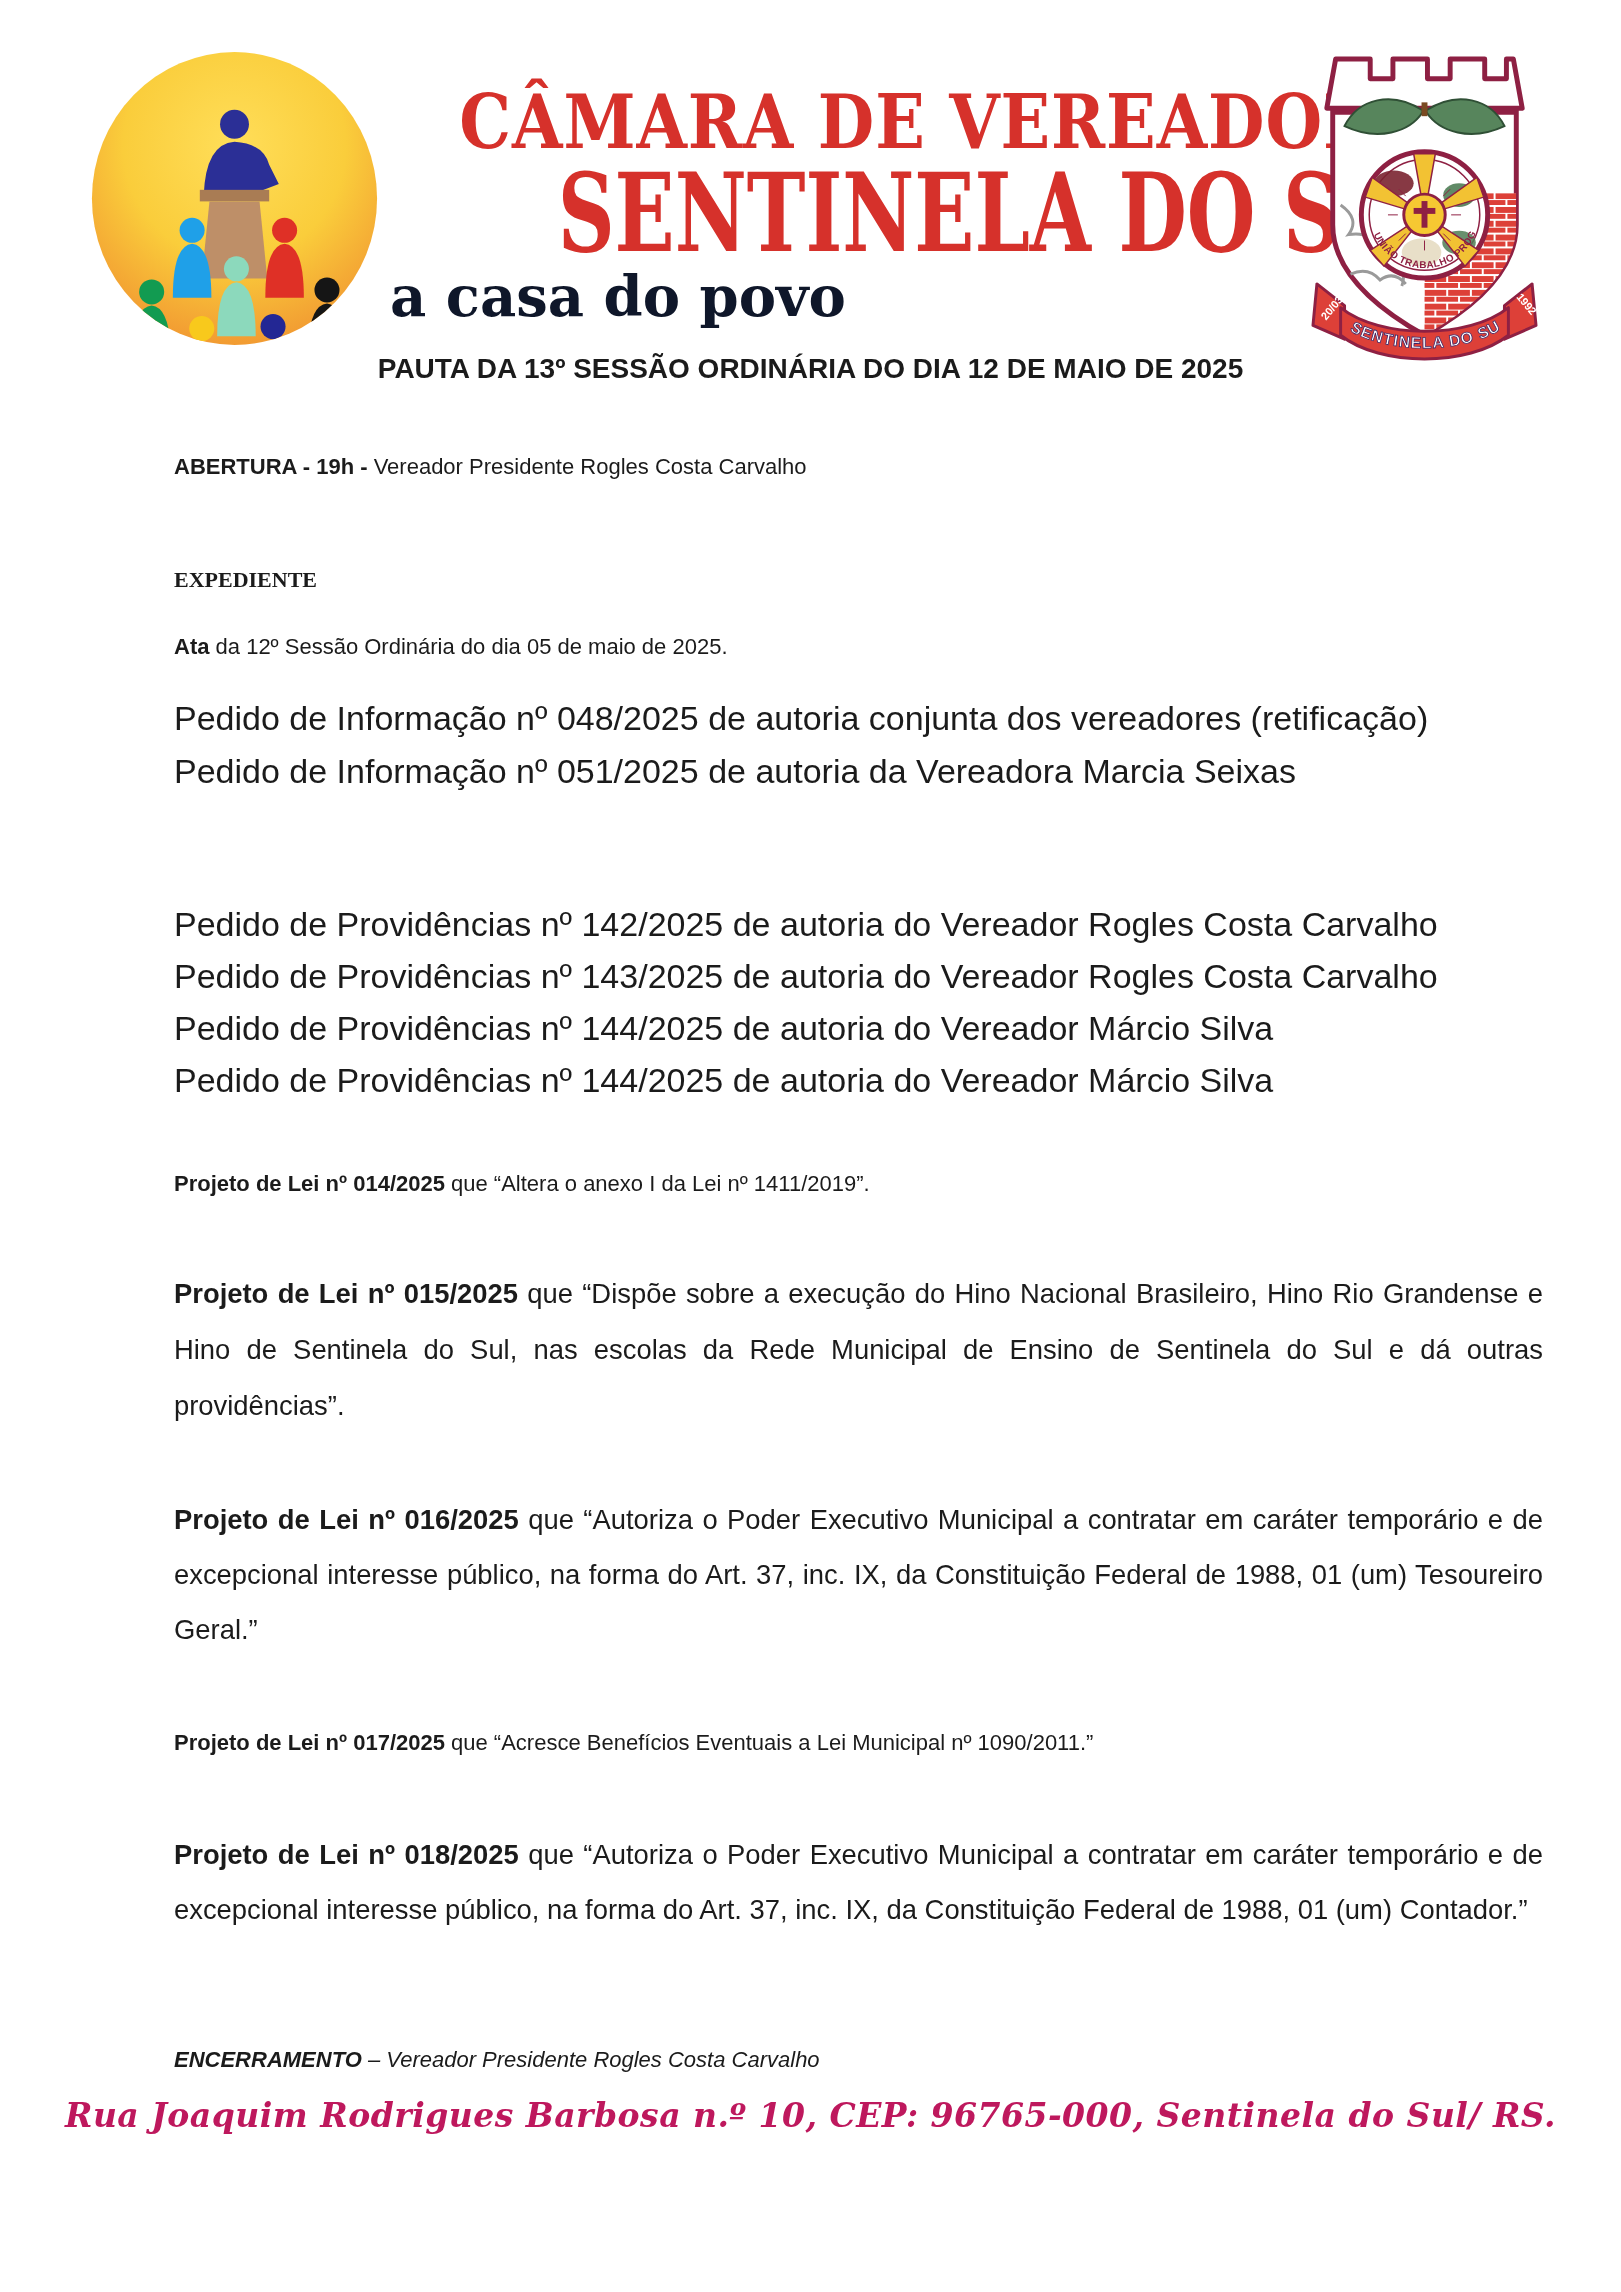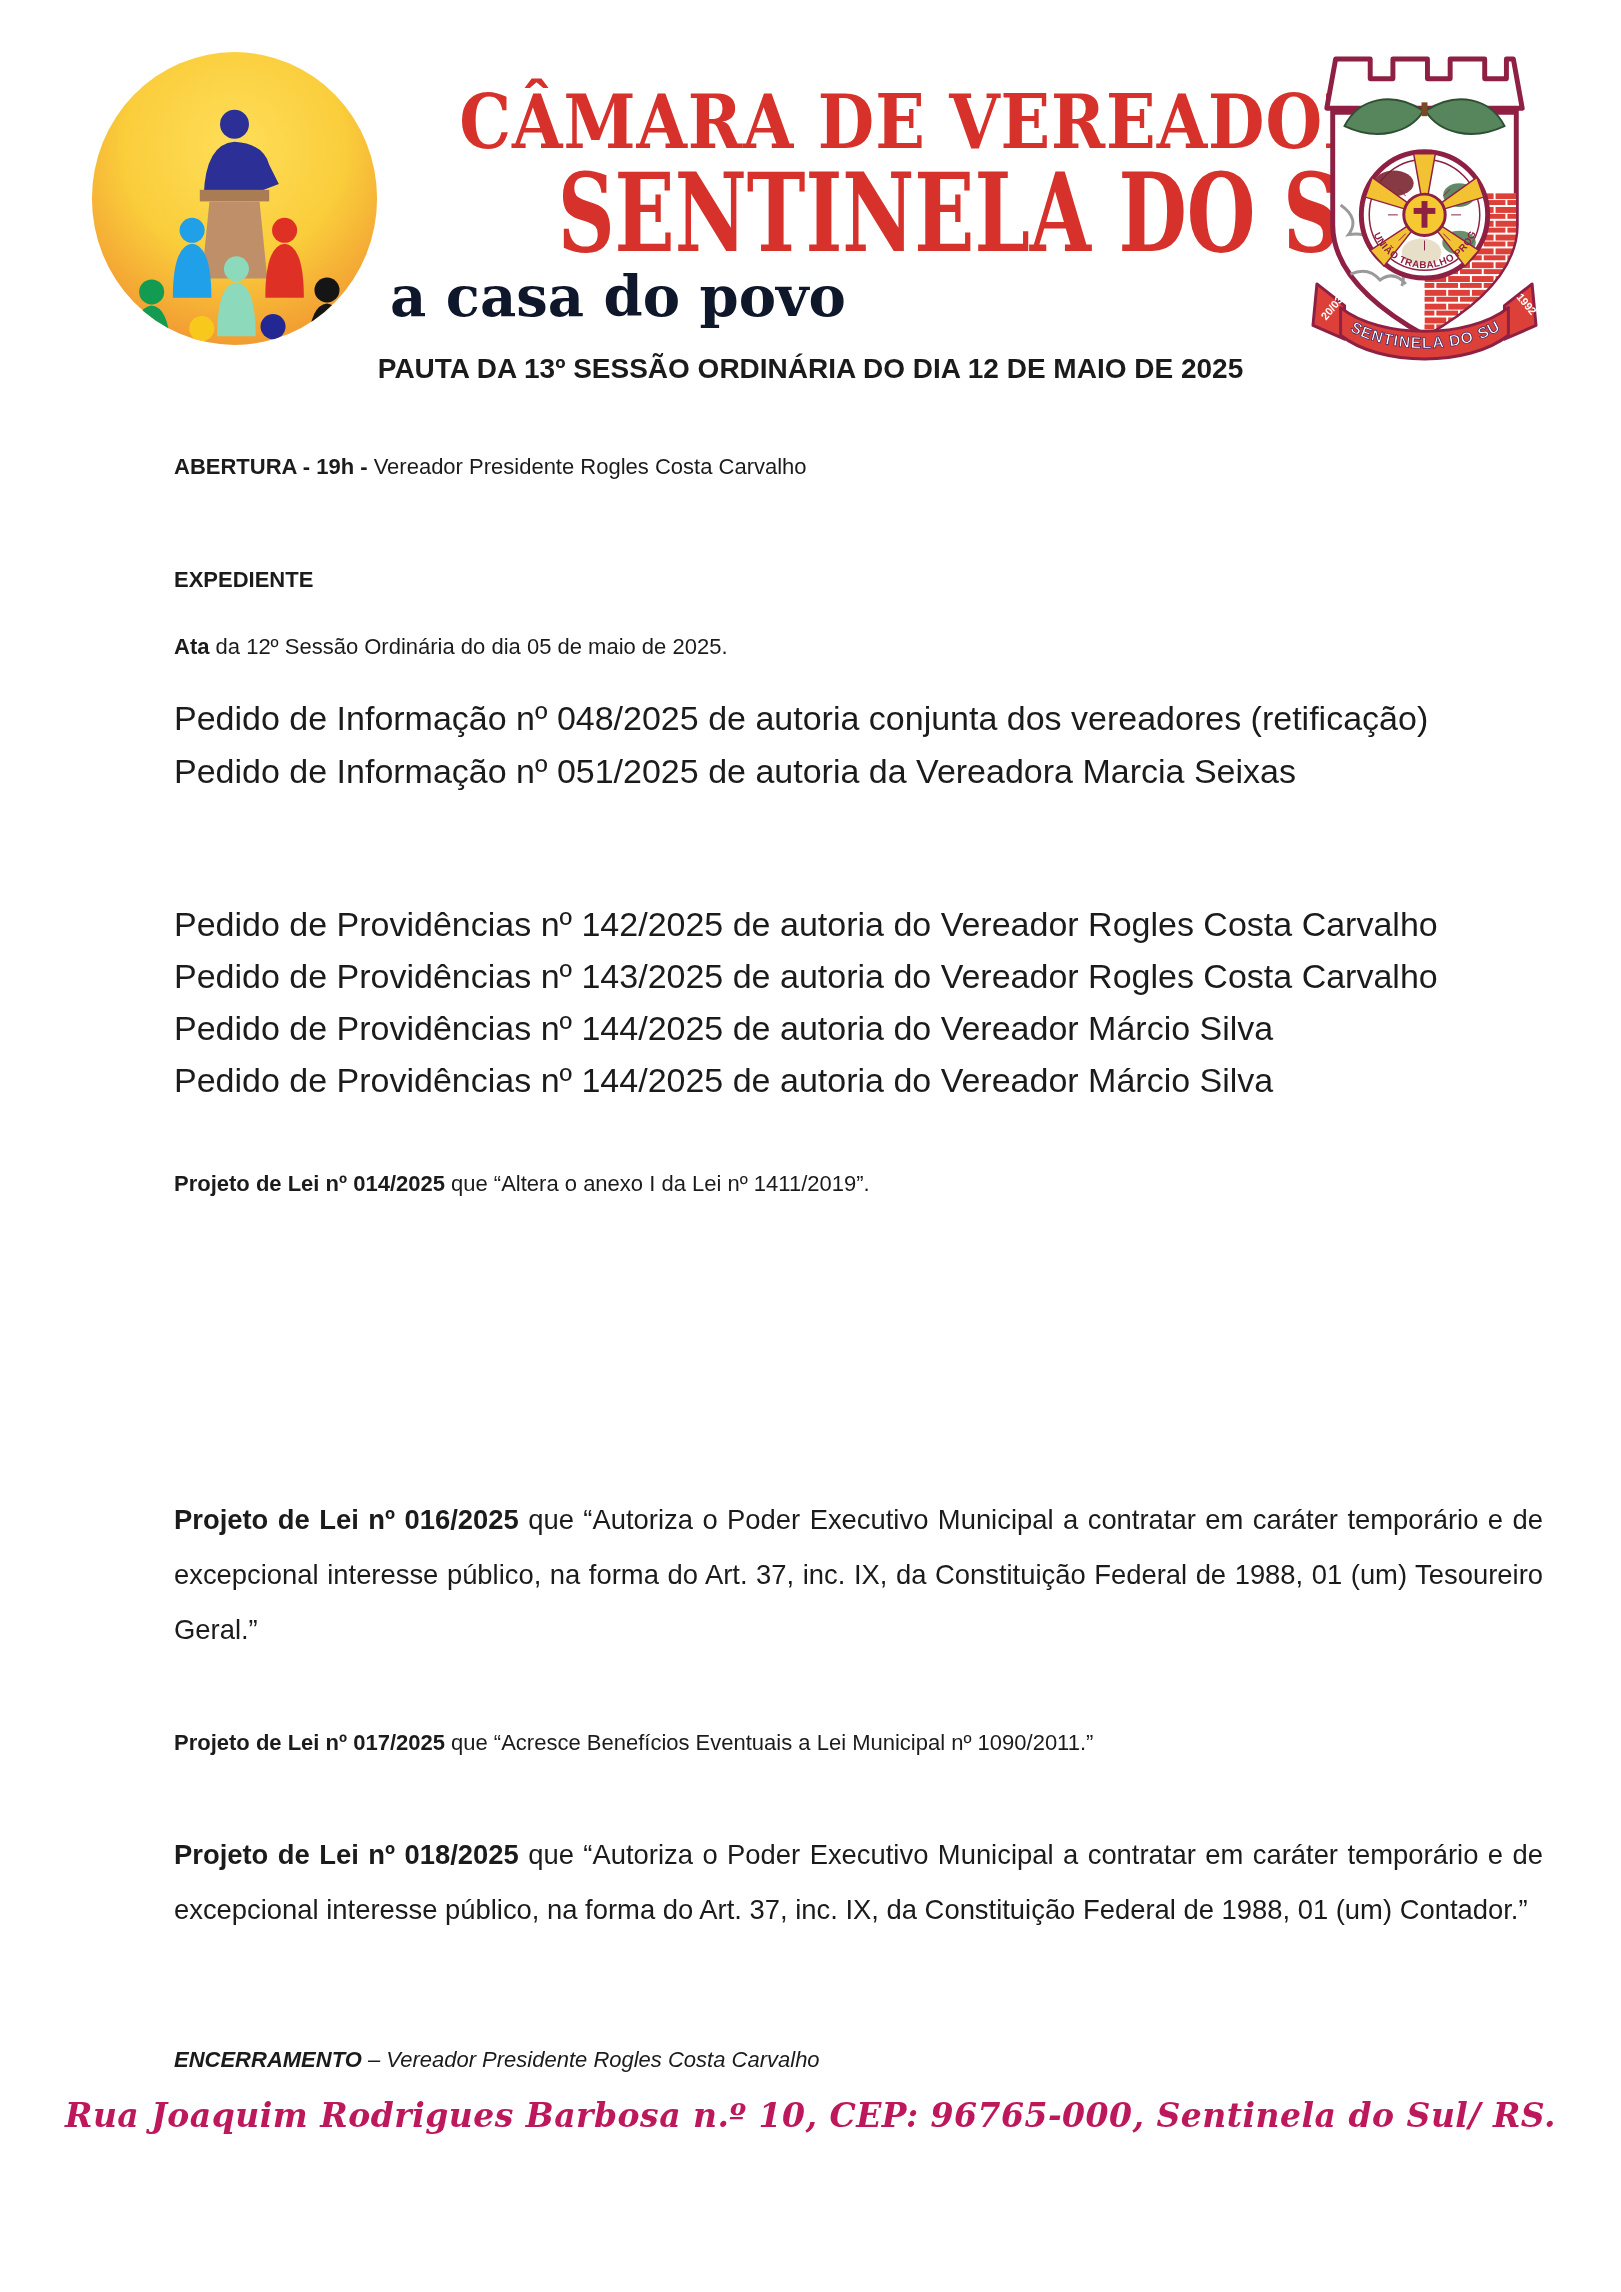--- a/index.html
+++ b/index.html
@@ -166,21 +166,21 @@
       </text>
     </svg>
   </div>
 
   <div class="centerline" style="top:352px;">PAUTA DA 13º SESSÃO ORDINÁRIA DO DIA 12 DE MAIO DE 2025</div>
 
   <div class="line" style="top:450px;">
     <span class="b">ABERTURA - 19h -</span><span> Vereador Presidente Rogles Costa Carvalho</span>
   </div>
 
-  <div class="line b" style="top:563px;">EXPEDIENTE</div>
+  <div class="line b" style="top:563px;font-family:Liberation Serif, serif;">EXPEDIENTE</div>
 
   <div class="line" style="top:630px;">
     <span class="b">Ata</span><span> da 12º Sessão Ordinária do dia 05 de maio de 2025.</span>
   </div>
 
   <div class="list lh54" style="top:692px;">
     <div>Pedido de Informação nº 048/2025 de autoria conjunta dos vereadores (retificação)</div>
     <div>Pedido de Informação nº 051/2025 de autoria da Vereadora Marcia Seixas</div>
   </div>
 
@@ -188,20 +188,23 @@
     <div>Pedido de Providências nº 142/2025 de autoria do Vereador Rogles Costa Carvalho</div>
     <div>Pedido de Providências nº 143/2025 de autoria do Vereador Rogles Costa Carvalho</div>
     <div>Pedido de Providências nº 144/2025 de autoria do Vereador Márcio Silva</div>
     <div>Pedido de Providências nº 144/2025 de autoria do Vereador Márcio Silva</div>
   </div>
 
   <div class="line" style="top:1167px;">
     <span class="b">Projeto de Lei nº 014/2025</span><span> que “Altera o anexo I da Lei nº 1411/2019”.</span>
   </div>
 
+  <div class="para lh57" style="top:1266px;">
+    <span class="b">Projeto de Lei nº 015/2025</span><span> que “Dispõe sobre a execução do Hino Nacional Brasileiro, Hino Rio Grandense e Hino de Sentinela do Sul, nas escolas da Rede Municipal de Ensino de Sentinela do Sul e dá outras providências”.</span>
+  </div>
 
   <div class="para lh56" style="top:1492px;">
     <span class="b">Projeto de Lei nº 016/2025</span><span> que “Autoriza o Poder Executivo Municipal a contratar em caráter temporário e de excepcional interesse público, na forma do Art. 37, inc. IX, da Constituição Federal de 1988, 01 (um) Tesoureiro Geral.”</span>
   </div>
 
   <div class="line" style="top:1726px;">
     <span class="b">Projeto de Lei nº 017/2025</span><span> que “Acresce Benefícios Eventuais a Lei Municipal nº 1090/2011.”</span>
   </div>
 
   <div class="para lh56" style="top:1827px;">

